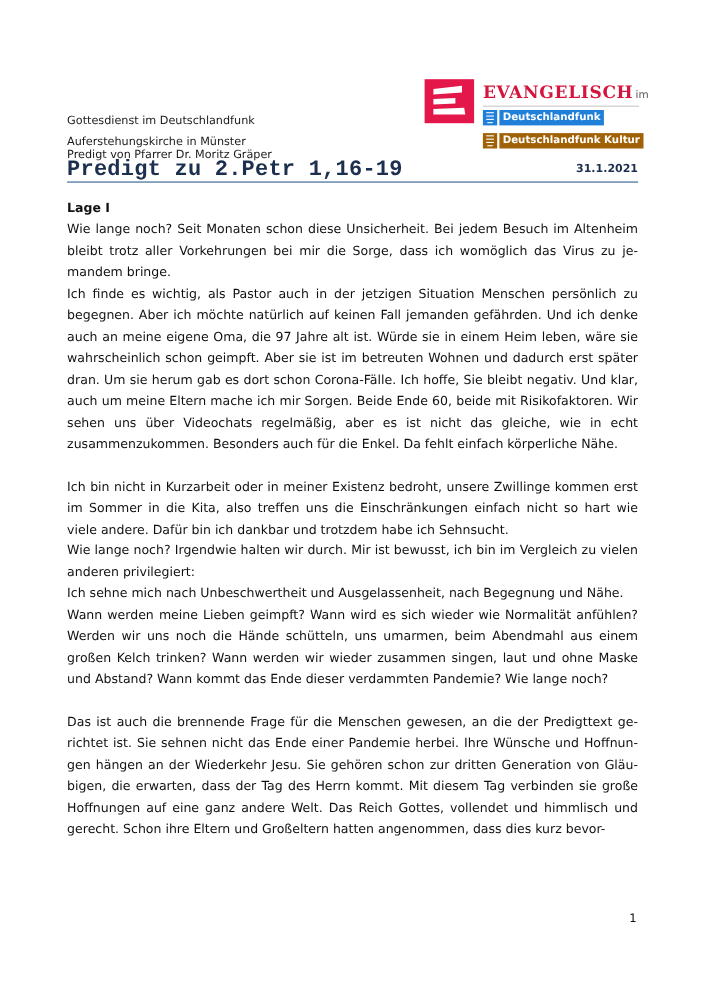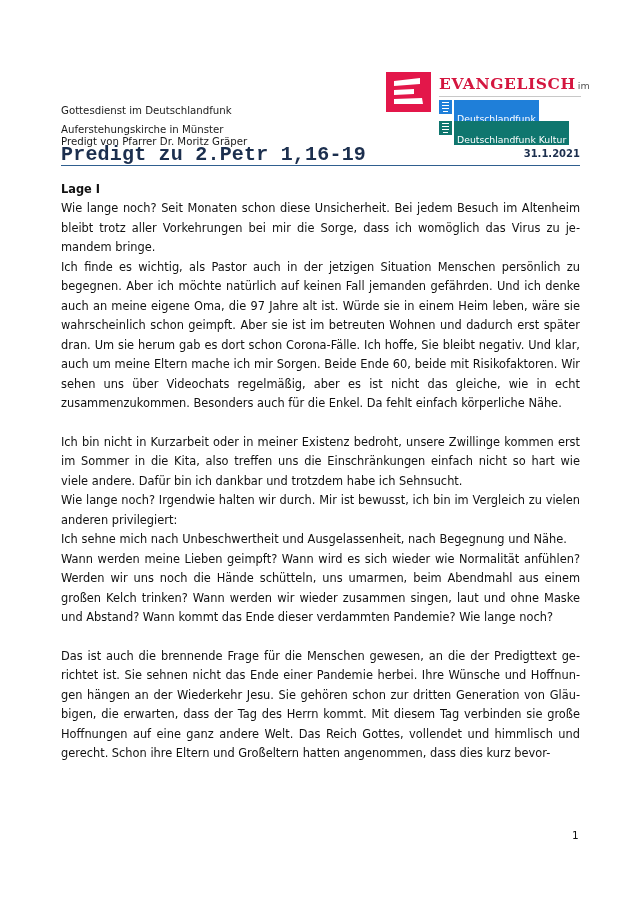--- a/index.html
+++ b/index.html
@@ -33,27 +33,27 @@
     }
     .badge {
       position: absolute; left: 53px; height: 14px; display: flex; align-items: stretch;
     }
     .badge .ico {
       width: 13px; margin-right: 2px; display: flex; flex-direction: column;
       justify-content: center; align-items: center; gap: 1.5px;
     }
     .badge .ico i { display: block; height: 1.5px; background: #ffffff; }
     .badge .lbl {
-      font-family: "DejaVu Sans", sans-serif; font-size: 9.3px; font-weight: normal;
-      color: #ffffff; padding: 12px 3px; line-height: 14px; white-space: nowrap;
+      font-family: "DejaVu Sans", sans-serif; font-size: 9.3px; font-weight: bold;
+      color: #ffffff; padding: 0 3px; line-height: 14px; white-space: nowrap;
     }
     .badge.dlf { top: 28px; }
     .badge.dlf .ico, .badge.dlf .lbl { background: #1f7fd9; }
     .badge.dlfk { top: 49px; }
-    .badge.dlfk .ico, .badge.dlfk .lbl { background: #0f766e; text-align: right; }
+    .badge.dlfk .ico, .badge.dlfk .lbl { background: #a16207; text-align: right; }
 
     .title-row {
       position: absolute; left: 61px; top: 143px; width: 519px; height: 22px;
       border-bottom: 1.3px solid #2f5f8f;
     }
     .title {
       position: absolute; left: 0; top: 0;
       font-family: Liberation Mono, monospace; font-weight: bold; font-size: 20px;
       color: #1c2f4e; letter-spacing: 0.2px;
     }

